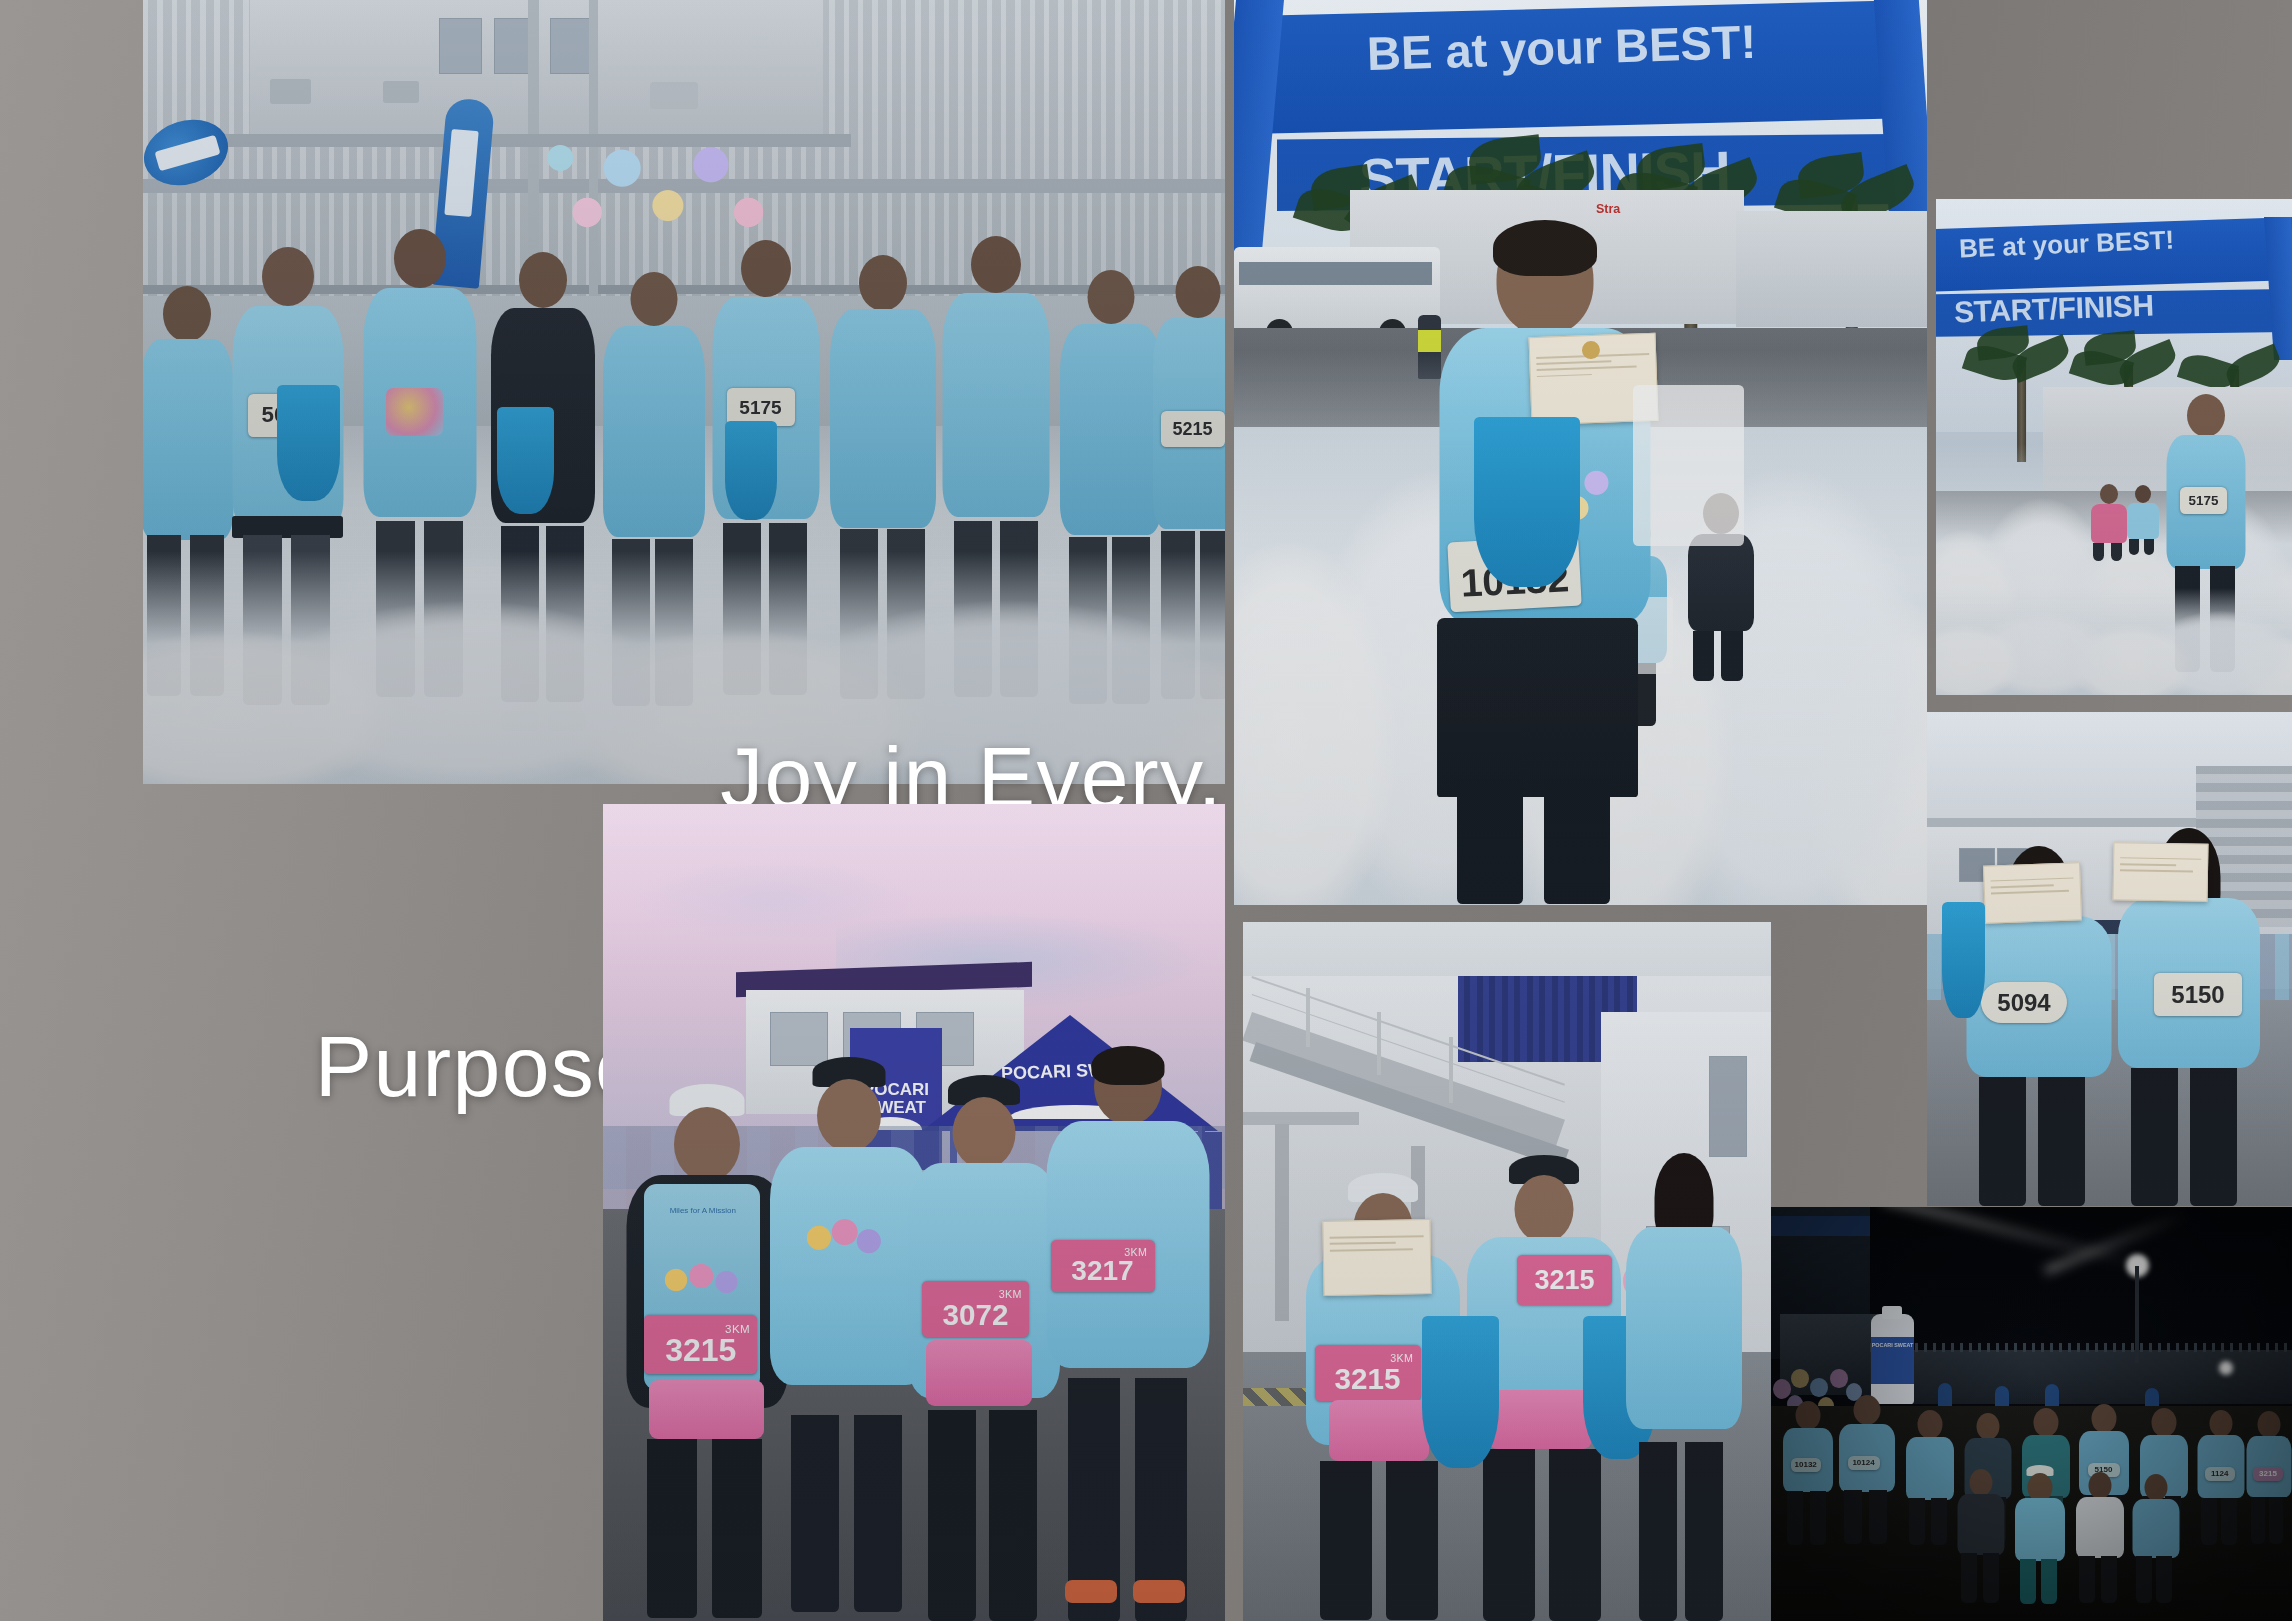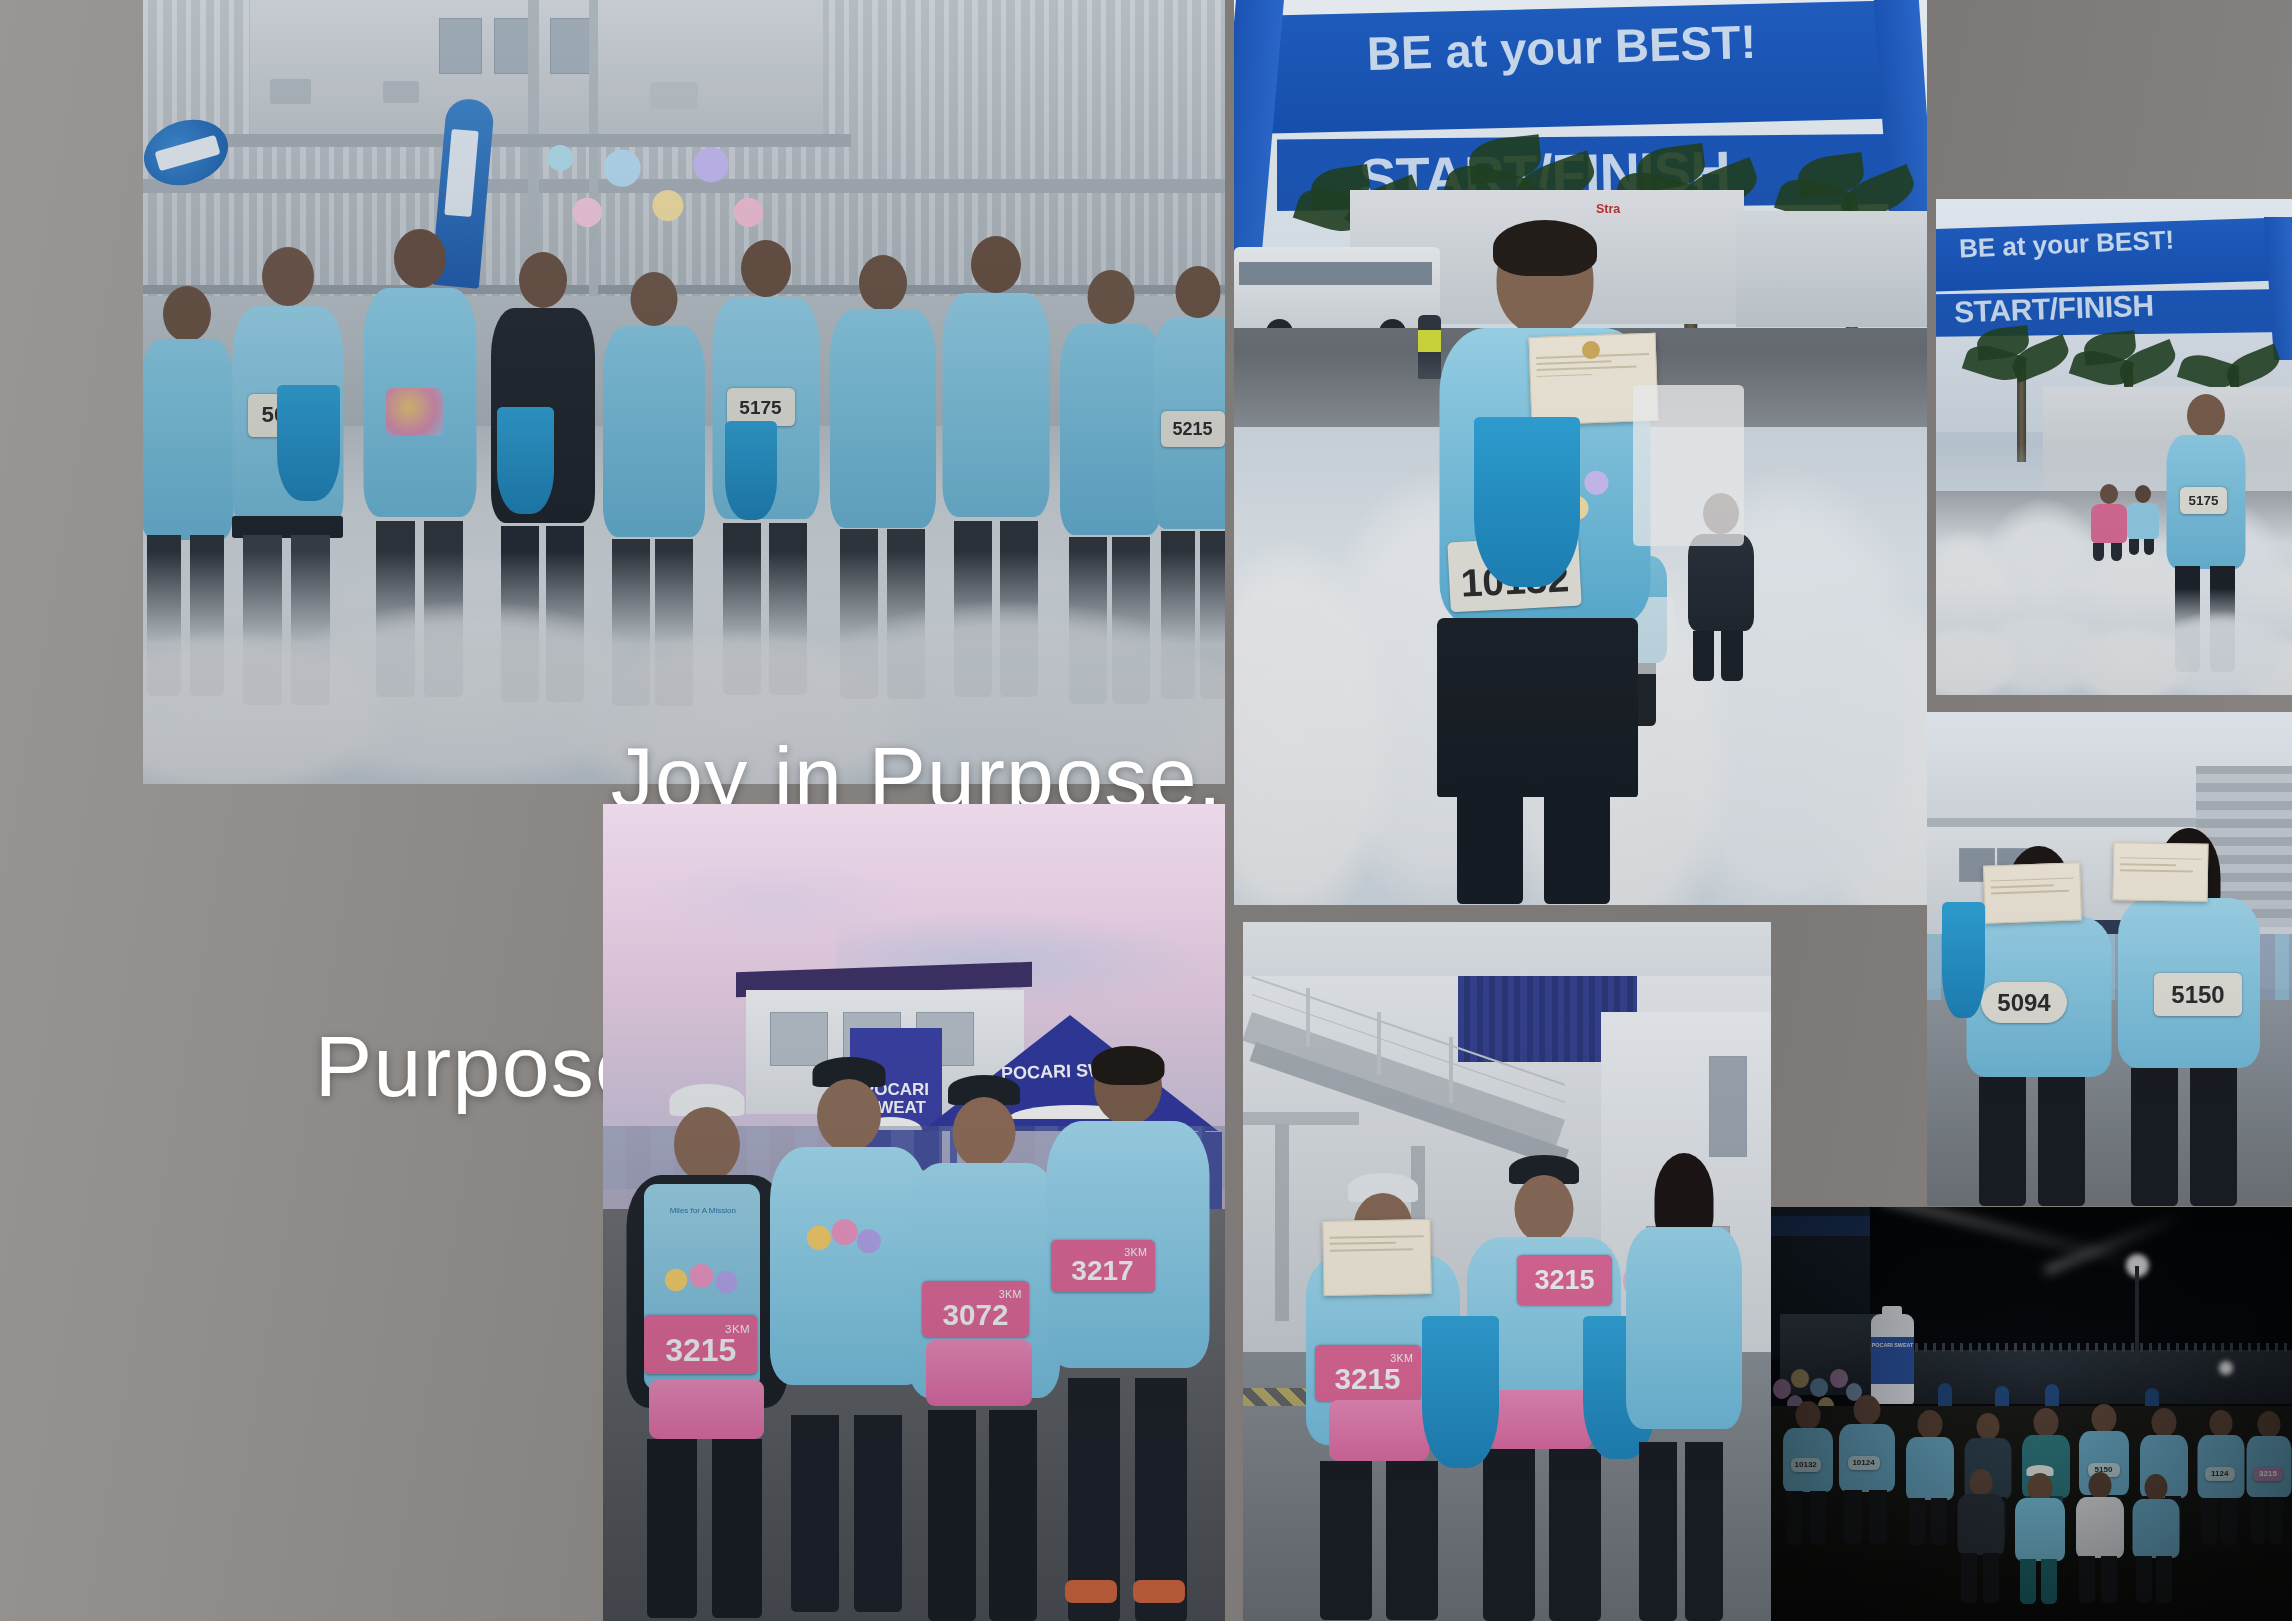--- a/index.html
+++ b/index.html
@@ -247,21 +247,21 @@
     <div class="bag" style="left:134px;top:385px;width:63px;height:116px;"></div>
     <div class="bag" style="left:354px;top:407px;width:57px;height:107px;"></div>
     <div class="bag" style="left:582px;top:421px;width:52px;height:99px;"></div>
 
     <div class="foam" style="height:233px;opacity:.95;"></div>
 
     <div class="dim" style="background:linear-gradient(180deg,rgba(40,50,60,.10),rgba(30,40,52,.30));"></div>
   </div>
 
   <div class="headline" style="left:143px;top:536px;width:1080px;padding-right:12.5px;font-size:86px;">
-    <div>Joy in Purpose.</div>
+    <div>Joy in Every.</div>
     <div>Purpose in Every Step.</div>
   </div>
 
   <div class="tile" style="left:1234px;top:0;width:693px;height:905px;background:#cfd9e2;">
     <div class="sky" style="height:385px;background:linear-gradient(180deg,#eef3f8,#dde7f0);"></div>
 
     <div class="arch-top" style="left:18px;top:0;width:663px;height:143px;clip-path:polygon(0 16px,100% 0,100% 118px,0 134px);"></div>
     <div class="arch-bot" style="left:43px;top:134px;width:618px;height:81px;clip-path:polygon(0 5.4px,100% 0,100% 70px,0 77px);"></div>
     <div class="arch-txt" style="left:133px;top:19.7px;font-size:47px;transform:rotate(-1.8deg);">BE at your BEST!</div>
     <div class="arch-txt" style="left:125px;top:142px;font-size:56px;letter-spacing:-0.9px;transform:rotate(-1.2deg);">START/FINISH</div>

